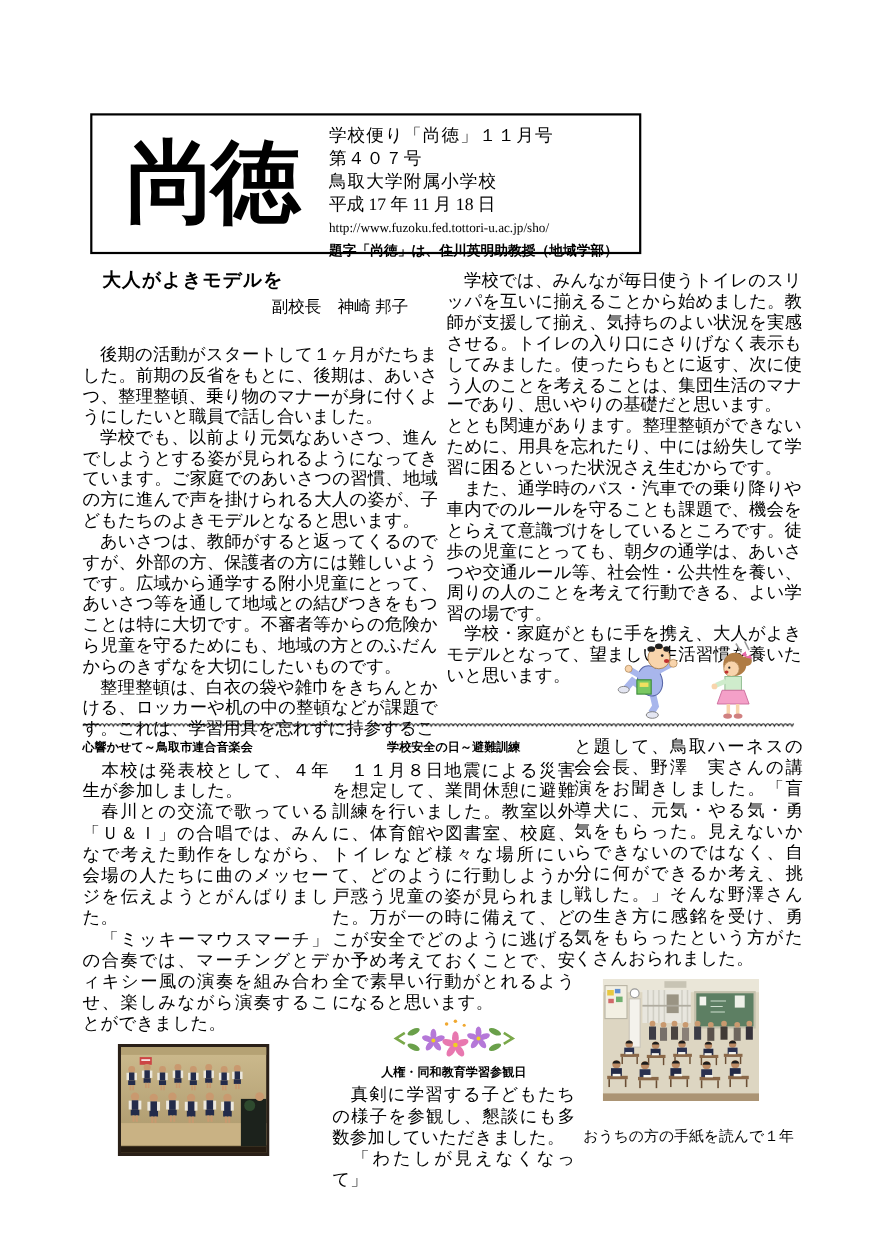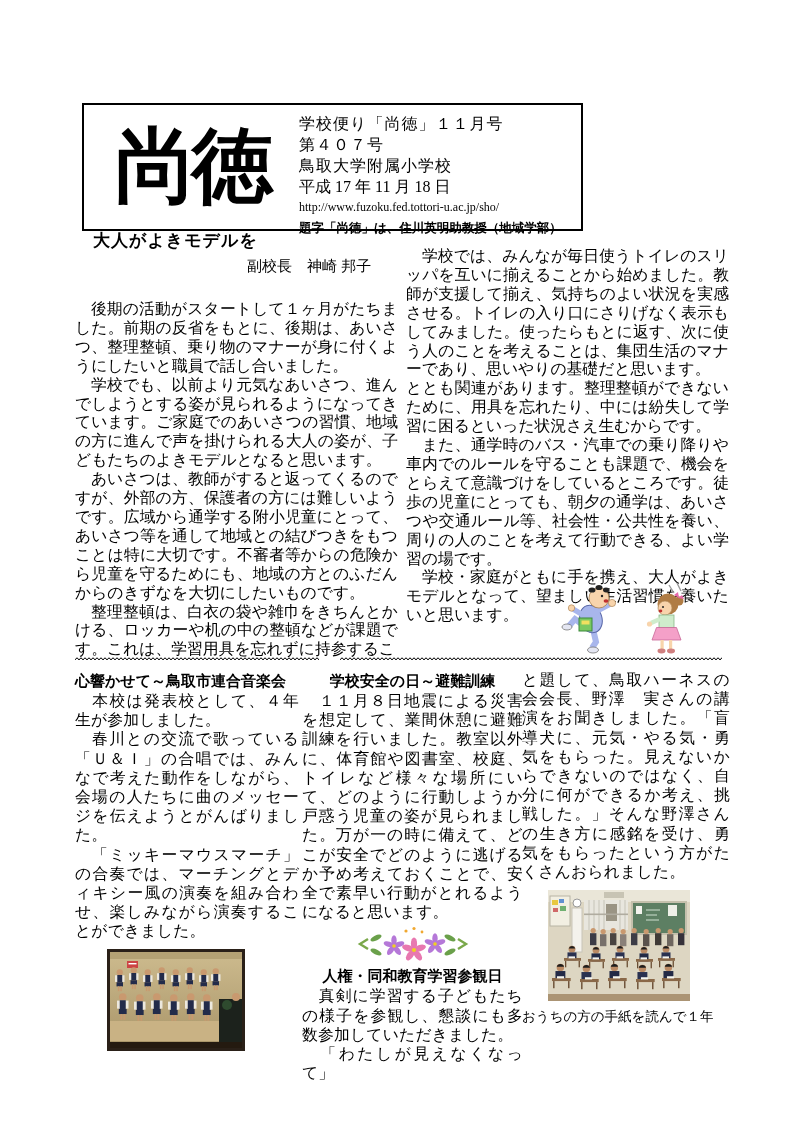--- a/index.html
+++ b/index.html
@@ -15,42 +15,42 @@
   .hinfo{flex:1;padding-top:8px;}
   .hline{font-size:16px;line-height:21px;letter-spacing:1px;}
   .hserif{font-family:"Liberation Serif","DejaVu Serif",serif;letter-spacing:0;}
   .hurl{font-size:12px;line-height:20px;}
   .hcredit{font-size:12.5px;font-weight:bold;line-height:17px;margin-top:3px;letter-spacing:0;}
 
   
   .article-title{font-size:17px;font-weight:bold;letter-spacing:1px;margin:0 0 0 18px;line-height:24px;}
   .byline{font-size:15px;margin:3px 0 24px 172px;line-height:20px;}
   .col{position:absolute;text-align:justify;}
-  .colL{left:75px;top:229px;width:323px;}
+  .colL{left:75px;top:243px;width:323px;}
   .colR{left:406px;top:247px;width:323px;}
   .col p{margin:0;font-size:15.8px;line-height:18.9px;}
 
   
   .wavy{position:absolute;top:654px;height:8px;}
   .wavyL{left:75px;width:244px;}
   .wavyR{left:340px;width:382px;}
   .kids{position:absolute;left:533px;top:582px;}
 
   
   .bcol{position:absolute;top:670px;text-align:justify;}
   .b1{left:75px;width:224px;}
   .b2{left:302px;width:221px;}
   .b3{left:522px;width:208px;}
-  .bhead{font-size:15px;font-weight:bold;margin:0;line-height:21px;letter-spacing:0;}
+  .bhead{font-size:11px;font-weight:bold;margin:0;line-height:21px;letter-spacing:0;}
   .b2 .bhead{text-align:center;}
   .bcol p{margin:0;font-size:15.8px;line-height:19.2px;letter-spacing:0.2px;}
   .photo1{display:block;margin:8px 0 0 32px;}
   .flower{display:block;margin:4px auto 2px auto;}
   .photo2{display:block;margin:9px 0 0 26px;}
-  .caption{font-size:13.5px;margin-top:7px;letter-spacing:0;}
+  .caption{font-size:13.5px;text-align:center;margin-top:23px;letter-spacing:0;}
 </style>
 </head>
 <body>
 
 <div class="page">
 
   <svg width="0" height="0" style="position:absolute" aria-hidden="true">
     <defs>
       <pattern id="wv" width="8" height="8" patternUnits="userSpaceOnUse">
         <path d="M0 6 Q2 2 4 6 Q6 2 8 6" fill="none" stroke="#000" stroke-width="1"></path>

